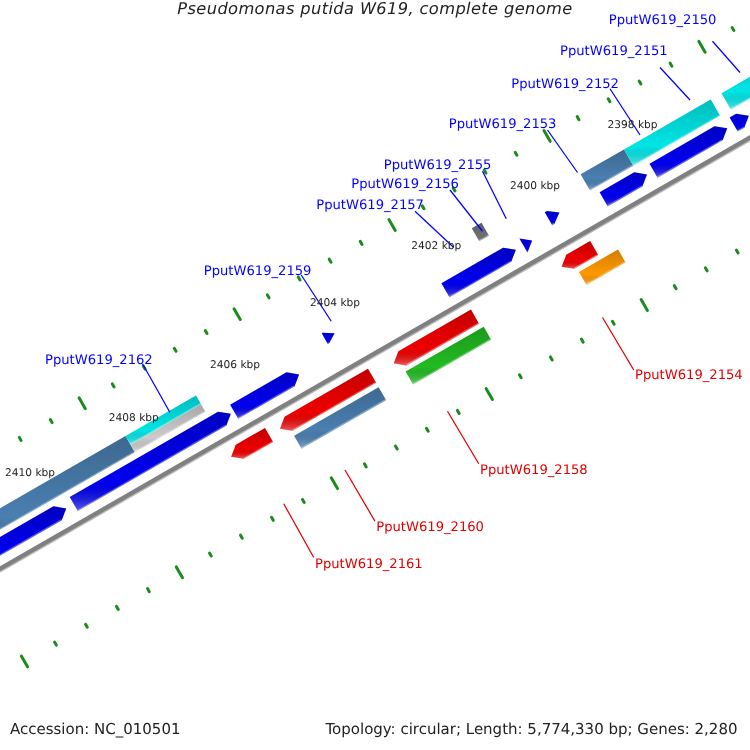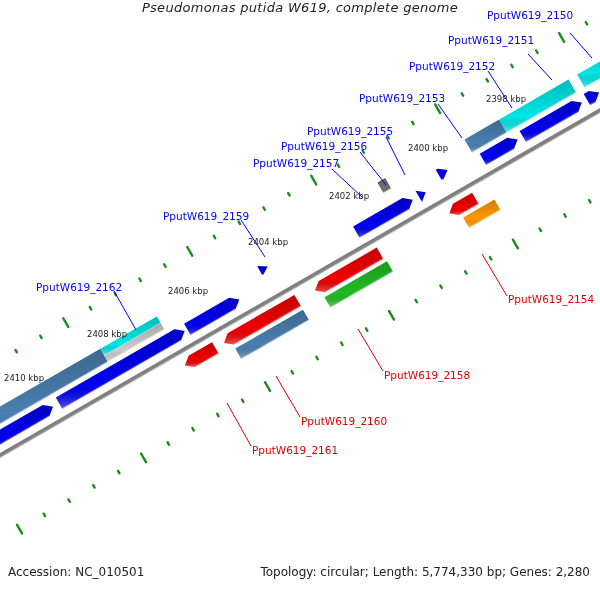--- a/index.html
+++ b/index.html
@@ -2,21 +2,21 @@
 <html><head>
 <meta charset="utf-8">
 <style>
   html, body { margin: 0; padding: 0; background: #ffffff; }
   body { width: 600px; height: 600px; position: relative; overflow: hidden;
          font-family: "DejaVu Sans", sans-serif; }
   #map { position: absolute; left: 0; top: 0; width: 600px; height: 600px; }
   .title { position: absolute; top: 0; left: 0; width: 600px; text-align: center;
            font-style: italic; font-size: 13px; color: #222; letter-spacing: 0.3px;
            font-family: "DejaVu Sans", sans-serif; }
-  .footer { position: absolute; bottom: 21px; font-size: 12px; color: #222;
+  .footer { position: absolute; bottom: 10px; font-size: 12px; color: #222;
             font-family: "DejaVu Sans", sans-serif; }
   .footer.left { left: 8px; }
   .footer.right { right: 10px; }
   .glabel { font-size: 10.5px; font-family: "DejaVu Sans", sans-serif; }
   .klabel { font-size: 8.5px; font-family: "DejaVu Sans", sans-serif; fill: #222; }
 </style>
 </head>
 <body>
 
 <div class="title">Pseudomonas putida W619, complete genome</div>

